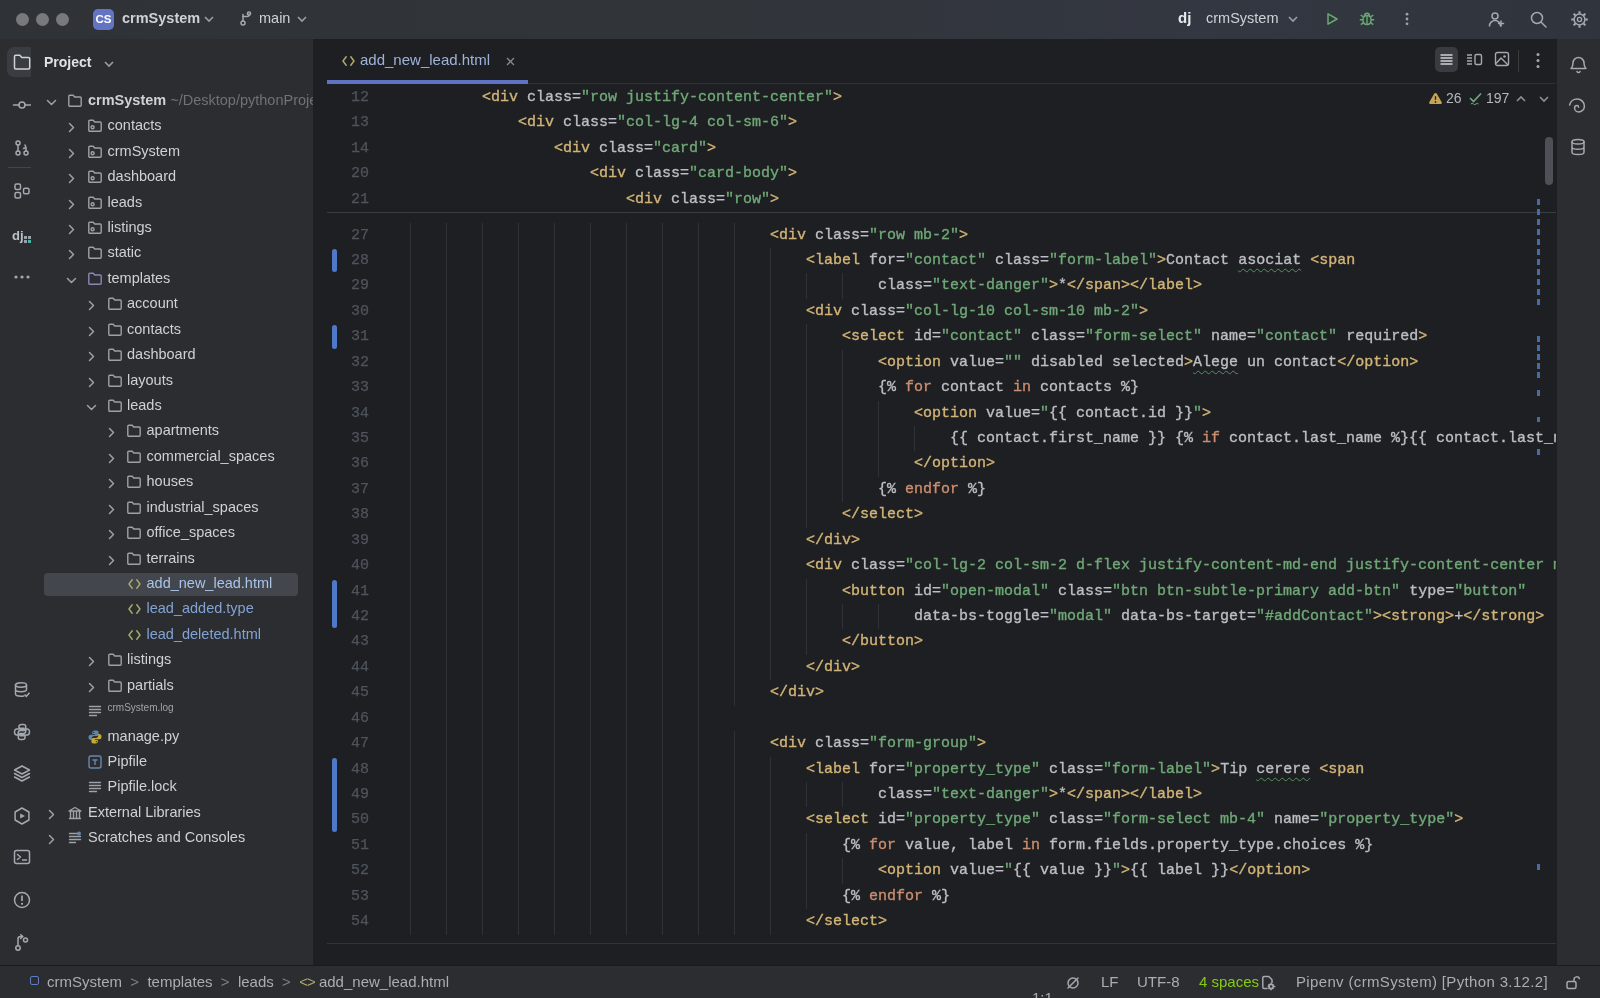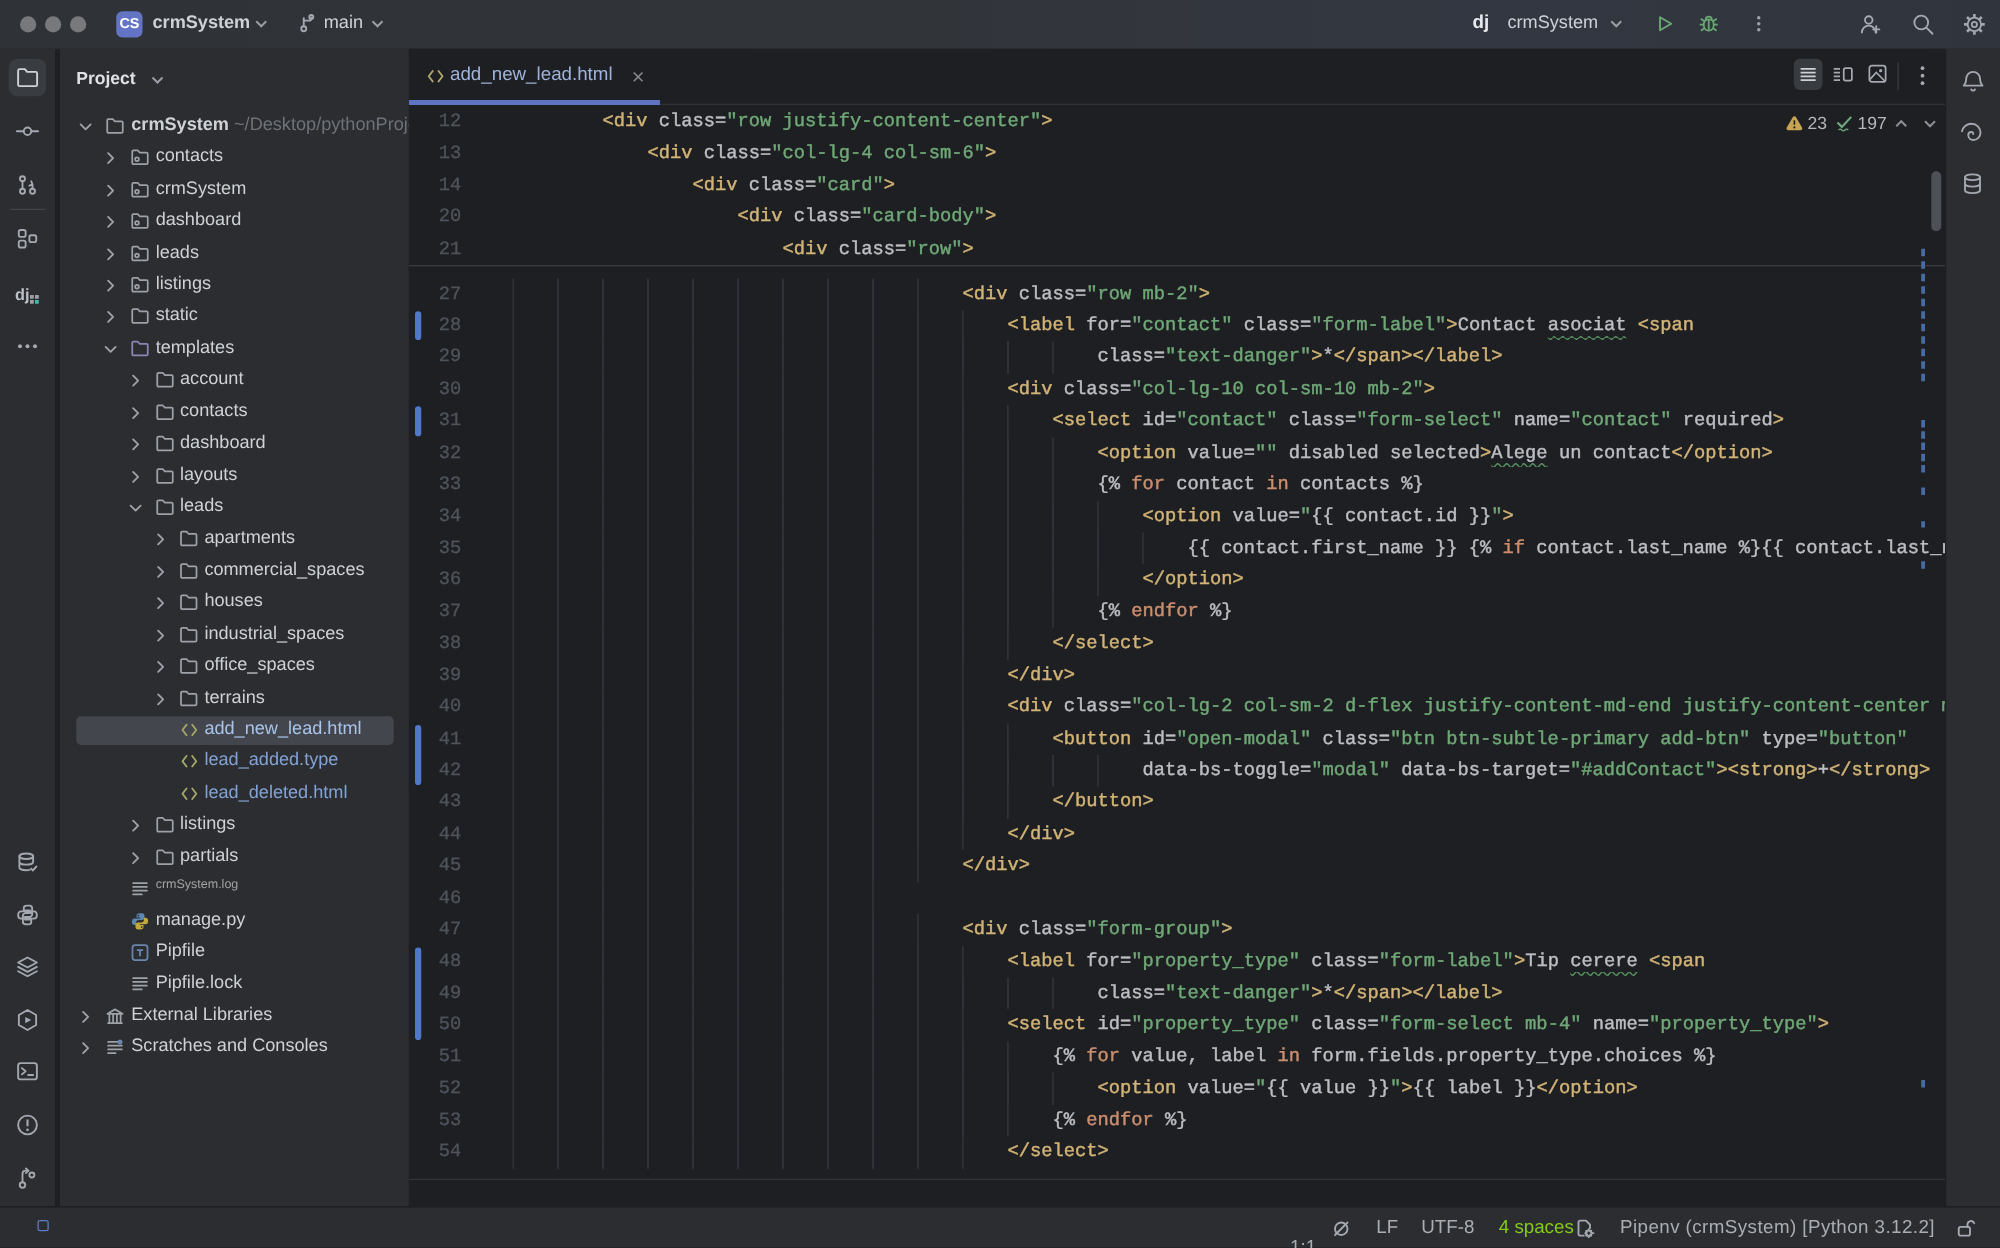--- a/index.html
+++ b/index.html
@@ -1,19 +1,19 @@
 <!DOCTYPE html>
 <html><head><meta charset="utf-8"><style>
 *{margin:0;padding:0;box-sizing:border-box}
 #titlebar,#leftbar,#projpanel,#editor,#rightbar,#statusbar{filter:opacity(0.999);}
 html,body{width:1600px;height:998px;overflow:hidden;background:#1e1f22;font-family:"Liberation Sans",sans-serif;}
 .abs{position:absolute}
 #titlebar{position:absolute;left:0;top:0;width:1600px;height:39px;background:linear-gradient(90deg,#2f3236 0%,#313439 45%,#333741 75%,#30343c 100%);}
 #leftbar{position:absolute;left:0;top:39px;width:44px;height:926px;background:#2b2d30;}
-#projpanel{position:absolute;left:48px;top:39px;width:282px;height:926px;background:#2b2d30;}
+#projpanel{position:absolute;left:31px;top:39px;width:282px;height:926px;background:#2b2d30;}
 #editor{position:absolute;left:327px;top:39px;width:1229px;height:926px;background:#1e1f22;overflow:hidden;}
 #projpanel{overflow:hidden;}
 #rightbar{position:absolute;left:1557px;top:39px;width:43px;height:926px;background:#2b2d30;}
 #statusbar{position:absolute;left:0;top:965px;width:1600px;height:33px;background:#2b2d30;border-top:1px solid #1a1b1e;}
 .light{position:absolute;top:12.5px;width:13px;height:13px;border-radius:50%;background:#77797d;}
 .chev{stroke:#9a9ea6;stroke-width:1.6;fill:none;}
 svg.ic{stroke:#a4a8b0;stroke-width:1.5;fill:none;stroke-linecap:round;stroke-linejoin:round;}
 
 .ln{position:absolute;white-space:pre;font-family:"Liberation Mono",monospace;font-size:15px;line-height:25.43px;height:25.43px;color:#bcbec4;-webkit-text-stroke:0.35px currentColor;}
 .gut{position:absolute;white-space:pre;font-family:"Liberation Mono",monospace;font-size:15px;line-height:25.43px;height:25.43px;color:#4f545c;text-align:right;width:40px;-webkit-text-stroke:0.25px currentColor;}
@@ -481,21 +481,21 @@
       <div class="ln" style="left:479px;top:870.11px;"><span class="t">&lt;/select&gt;</span></div>
       <div class="abs" style="left:5px;top:209.93px;width:5px;height:23.430000000000007px;background:#4f79c8;border-radius:3px;"></div>
       <div class="abs" style="left:5px;top:286.22px;width:5px;height:23.42999999999995px;background:#4f79c8;border-radius:3px;"></div>
       <div class="abs" style="left:5px;top:540.52px;width:5px;height:48.860000000000014px;background:#4f79c8;border-radius:3px;"></div>
       <div class="abs" style="left:5px;top:718.53px;width:5px;height:74.28999999999996px;background:#4f79c8;border-radius:3px;"></div>
       <svg class="abs" style="left:1101px;top:53px" width="15" height="13" viewBox="0 0 15 13">
         <path d="M6.3 1.6 a1.4 1.4 0 0 1 2.4 0 L13.6 10 a1.4 1.4 0 0 1 -1.2 2.1 H2.6 A1.4 1.4 0 0 1 1.4 10 Z" fill="#c7a455"></path>
         <path d="M7.5 4.2 v3.6" stroke="#1e1f22" stroke-width="1.3"></path>
         <circle cx="7.5" cy="9.9" r=".85" fill="#1e1f22"></circle>
       </svg>
-      <div class="abs" style="left:1119px;top:51px;color:#b4b8bf;font-size:14px;">23</div>
+      <div class="abs" style="left:1119px;top:51px;color:#b4b8bf;font-size:14px;">26</div>
       <svg class="abs" style="left:1141px;top:52px" width="15" height="15" viewBox="0 0 15 15">
         <path d="M2 7 L5.5 10.5 L13 2.5" stroke="#6fa97f" stroke-width="1.7" fill="none"></path>
         <path d="M2.8 13 q1.3 -1.3 2.6 0 q1.3 1.3 2.6 0 q1.3 -1.3 2.6 0" stroke="#6fa97f" stroke-width="1" fill="none"></path>
       </svg>
       <div class="abs" style="left:1159px;top:51px;color:#b4b8bf;font-size:14px;">197</div>
       <svg class="abs" style="left:1188px;top:56px" width="12" height="8">
         <path d="M2 6 L6 2 L10 6" stroke="#8c9096" stroke-width="1.6" fill="none"></path>
       </svg>
       <svg class="abs" style="left:1211px;top:56px" width="12" height="8">
         <path d="M2 2 L6 6 L10 2" stroke="#8c9096" stroke-width="1.6" fill="none"></path>
@@ -552,20 +552,21 @@
     <div class="abs" style="left:11px;top:58px;"><svg width="20" height="20" viewBox="0 0 20 20">
         <path stroke="#a4a8b0" stroke-width="1.5" fill="none" stroke-linecap="round" stroke-linejoin="round" d="M10.6 10.2 a1.6 1.6 0 0 0 -1.6 -1.6 a2.4 2.4 0 0 0 -2.4 2.4 a4 4 0 0 0 4 4 a5.8 5.8 0 0 0 5.8 -5.8 a7.2 7.2 0 0 0 -7.2 -7.2 a7.8 7.8 0 0 0 -7.6 6"></path>
       </svg></div>
     <div class="abs" style="left:11px;top:97.5px;"><svg width="20" height="20" viewBox="0 0 20 20">
         <ellipse stroke="#a4a8b0" stroke-width="1.5" fill="none" stroke-linecap="round" stroke-linejoin="round" cx="10" cy="4.8" rx="6" ry="2.3"></ellipse>
         <path stroke="#a4a8b0" stroke-width="1.5" fill="none" stroke-linecap="round" stroke-linejoin="round" d="M4 4.8 v5.2 c0 1.3 2.7 2.3 6 2.3 s6 -1 6 -2.3 V4.8 M4 10 v5.2 c0 1.3 2.7 2.3 6 2.3 s6 -1 6 -2.3 V10"></path>
       </svg></div>
   </div>
 <div id="statusbar">
   <div class="abs" style="left:30px;top:10px;width:9px;height:9px;border:1.5px solid #5f7ec1;border-radius:2px;"></div>
+  <div class="abs" style="left:47px;top:7px;color:#a9adb4;font-size:15px;">crmSystem<span style="color:#7c8087">&nbsp; &gt;&nbsp; </span>templates<span style="color:#7c8087">&nbsp; &gt;&nbsp; </span>leads<span style="color:#7c8087">&nbsp; &gt;&nbsp; </span><span style="color:#b0aa6d;letter-spacing:-1px">&lt;&gt;</span> add_new_lead.html</div>
   <div class="abs" style="left:1032px;top:7px;color:#a9adb4;font-size:15px;margin-top:16px;">1:1</div>
   <div class="abs" style="left:1101px;top:7px;color:#a9adb4;font-size:15px;">LF</div>
   <div class="abs" style="left:1137px;top:7px;color:#a9adb4;font-size:15px;">UTF-8</div>
   <div class="abs" style="left:1199px;top:7px;color:#84cc16;font-size:15px;">4 spaces</div>
   <div class="abs" style="left:1296px;top:7px;color:#a9adb4;font-size:15px;letter-spacing:0.35px;">Pipenv (crmSystem) [Python 3.12.2]</div>
   <svg class="ic abs" style="left:1065px;top:9px" width="16" height="16" viewBox="0 0 16 16">
       <circle cx="8" cy="8" r="5"></circle>
       <path d="M3 13 L13 3"></path>
     </svg>
   <svg class="ic abs" style="left:1259px;top:8px" width="17" height="17" viewBox="0 0 17 17">

